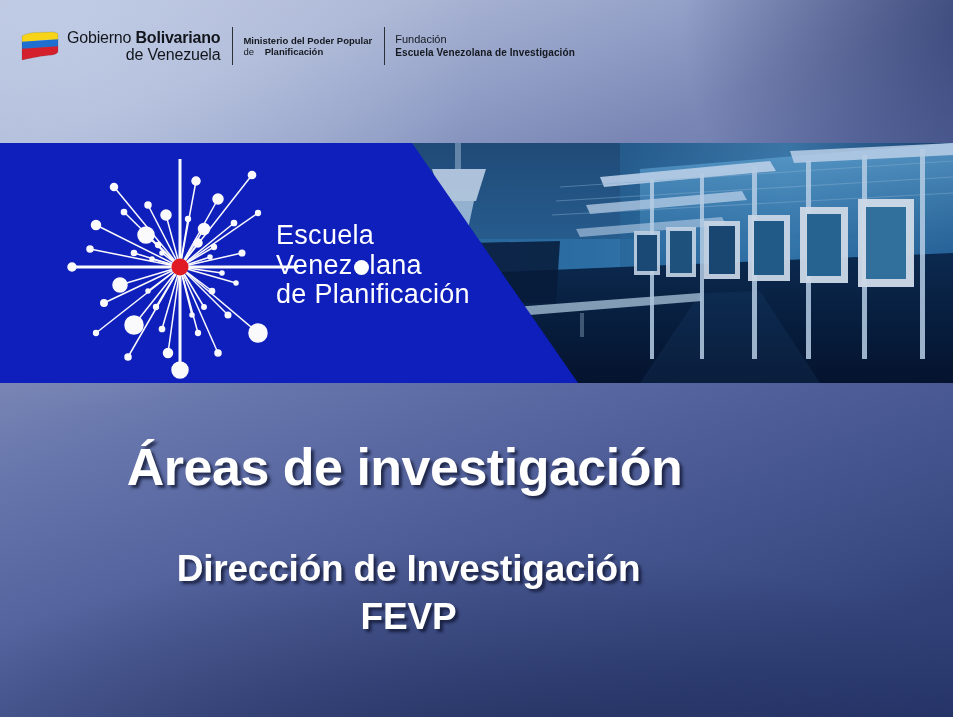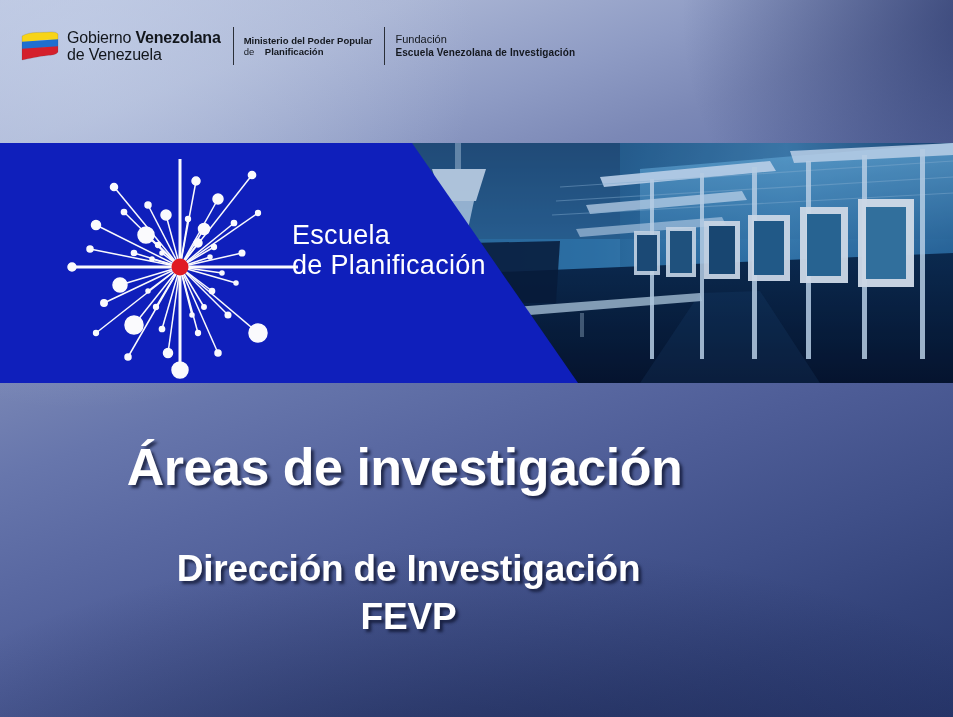--- a/index.html
+++ b/index.html
@@ -68,21 +68,21 @@
 
   .gov-name {
     line-height: 1.08;
     color: #12161c;
     font-size: 16px;
     letter-spacing: -0.2px;
     white-space: nowrap;
   }
   .gov-name .l1 { display:block; }
   .gov-name .l1 b { font-weight: 700; }
-  .gov-name .l2 { display:block; font-weight: 400; }
+  .gov-name .l2 { display:block; font-weight: 400; text-align: right; }
 
   .vrule {
     width: 1px;
     align-self: stretch;
     background: #2a2f38;
     margin: 1px 10px 1px 12px;
     flex: none;
   }
   .min-block {
     line-height: 1.18;
@@ -140,21 +140,21 @@
     left: 62px;
     top: 14px;
     width: 240px;
     height: 225px;
     z-index: 3;
   }
   .logo-burst svg { display:block; overflow:visible; }
 
   .logo-text {
     position: absolute;
-    left: 292px;
+    left: 276px;
     top: 78px;
     z-index: 3;
     color: #ffffff;
     font-size: 27px;
     font-weight: 300;
     line-height: 1.10;
     letter-spacing: 0.3px;
     white-space: nowrap;
   }
   .logo-text .lt-line { display: block; position: relative; }
@@ -221,21 +221,21 @@
           <path d="M0,18 L40,15 L40,30 L0,30 Z" fill="#d4202c"></path>
         </g>
         <path d="M2,5 C10,0 22,2 30,1 C34,0.6 37,1.5 38,3
                  L38,21 C36,24 32,24 27,24.5
                  C19,25.4 9,27.5 2,29 Z" fill="none" stroke="rgba(60,60,70,0.25)" stroke-width="0.6"></path>
       </svg>
     </div>
 
     <div class="gov-name">
       <span class="l1">
-        <span>Gobierno </span><b>Venezolana</b>
+        <span>Gobierno </span><b>Bolivariano</b>
       </span>
       <span class="l2">de Venezuela</span>
     </div>
 
     <div class="vrule"></div>
 
     <div class="min-block">
       <span class="t1">Ministerio del Poder Popular</span>
       <span class="t2">
         <span>de </span><span class="b">Planificación</span>
@@ -468,20 +468,21 @@
             <circle cx="160" cy="116" r="2"></circle>
           <line x1="118" y1="110" x2="130" y2="158"></line>
             <circle cx="130" cy="158" r="2"></circle>
         </g>
         <circle cx="118" cy="110" r="8.5" fill="#e01b24"></circle>
       </svg>
     </div>
 
     <div class="logo-text">
       <span class="lt-line">Escuela</span>
+      <span class="lt-line"><span>Venez</span><span class="dot-o"></span><span>lana</span></span>
       <span class="lt-line">de Planificación</span>
     </div>
 
   </div>
 
   <div class="title-main">Áreas de investigación</div>
 
   <div class="title-sub">
     <span class="sl">Dirección de Investigación</span>
     <span class="sl">FEVP</span>

